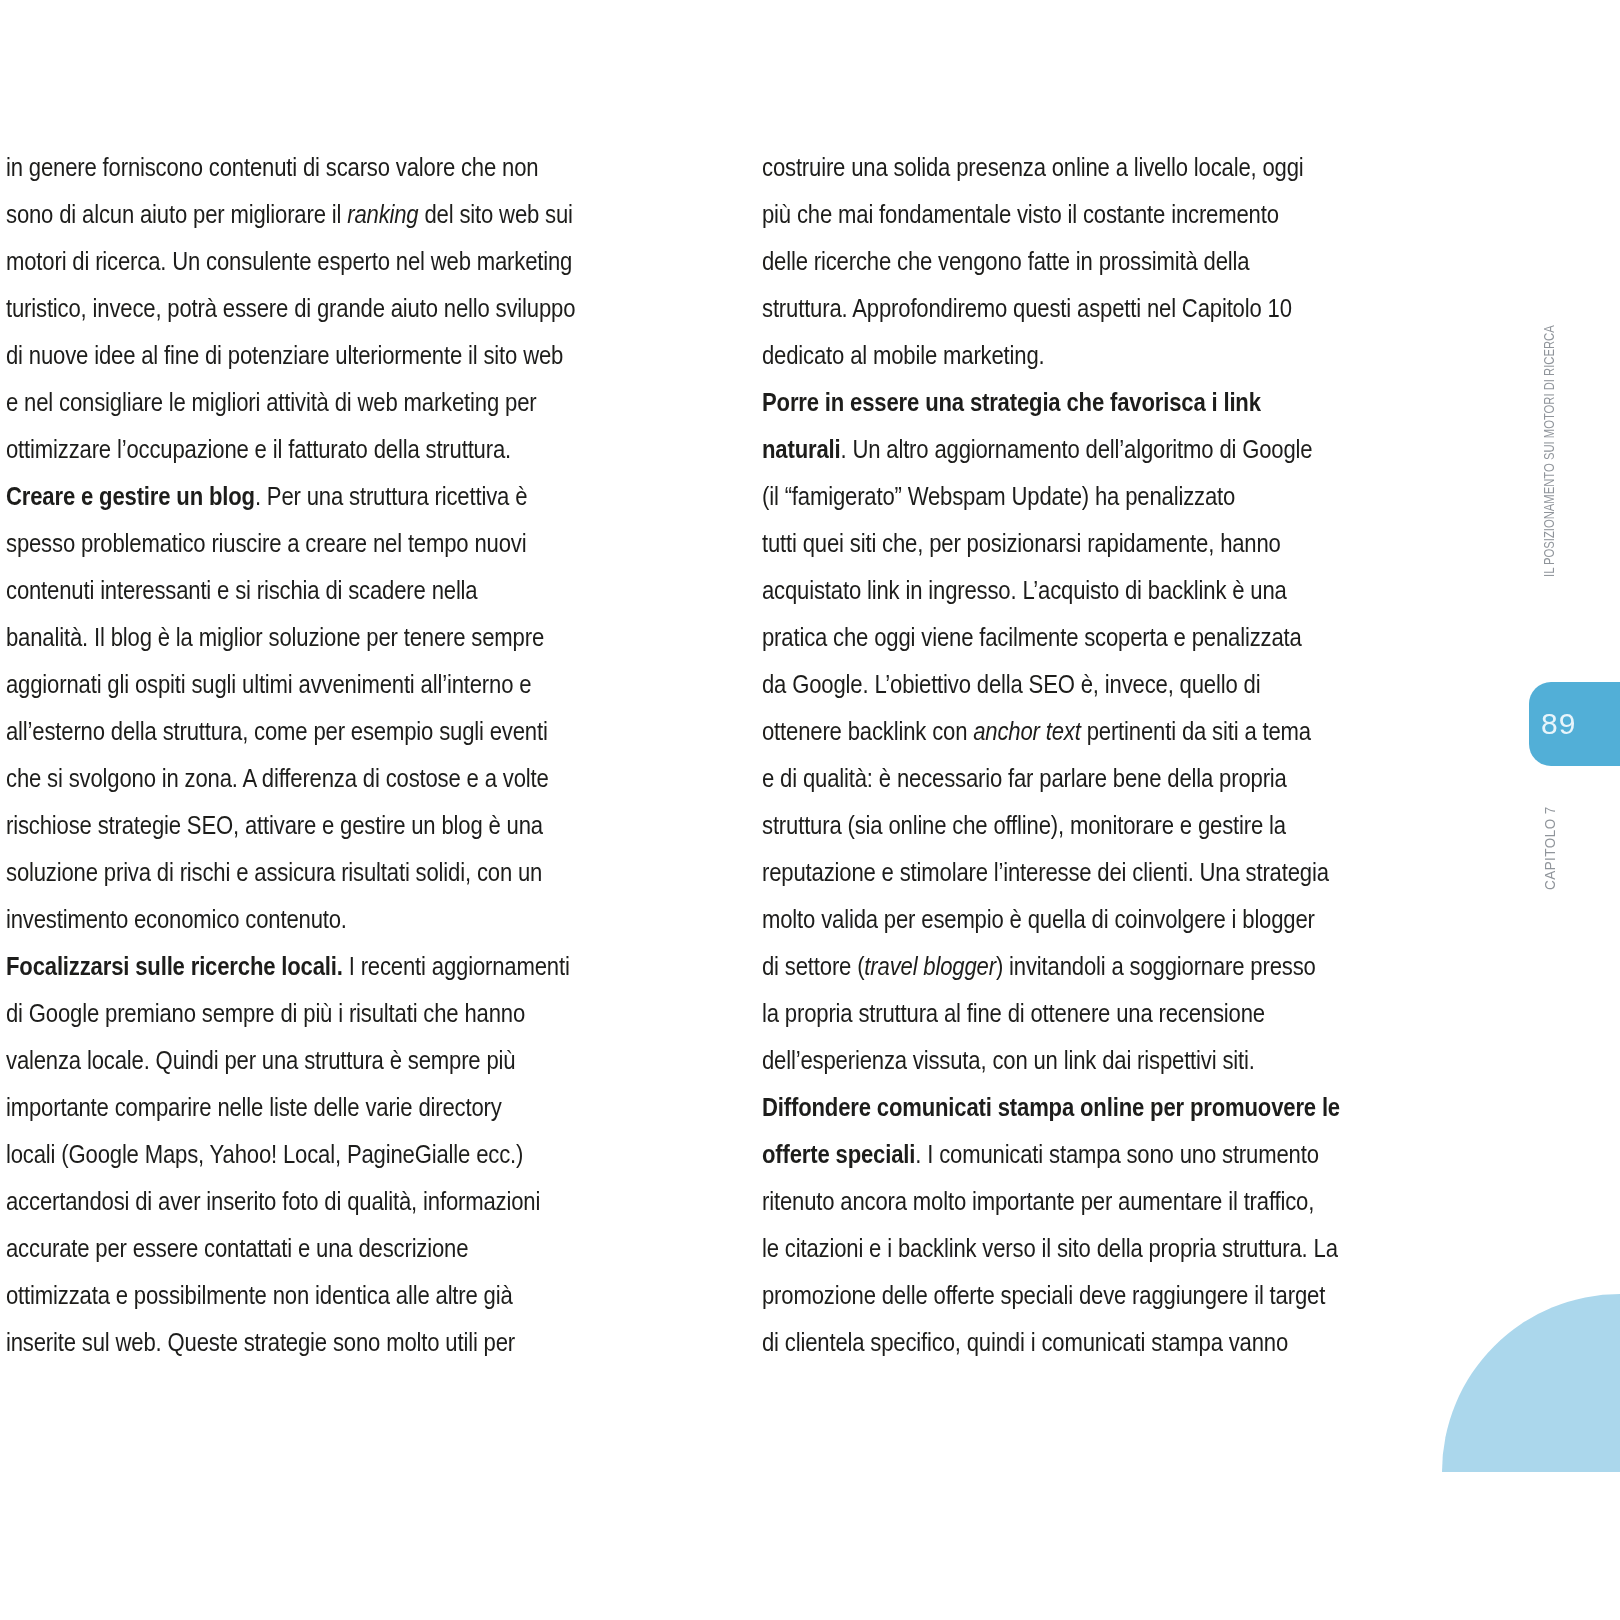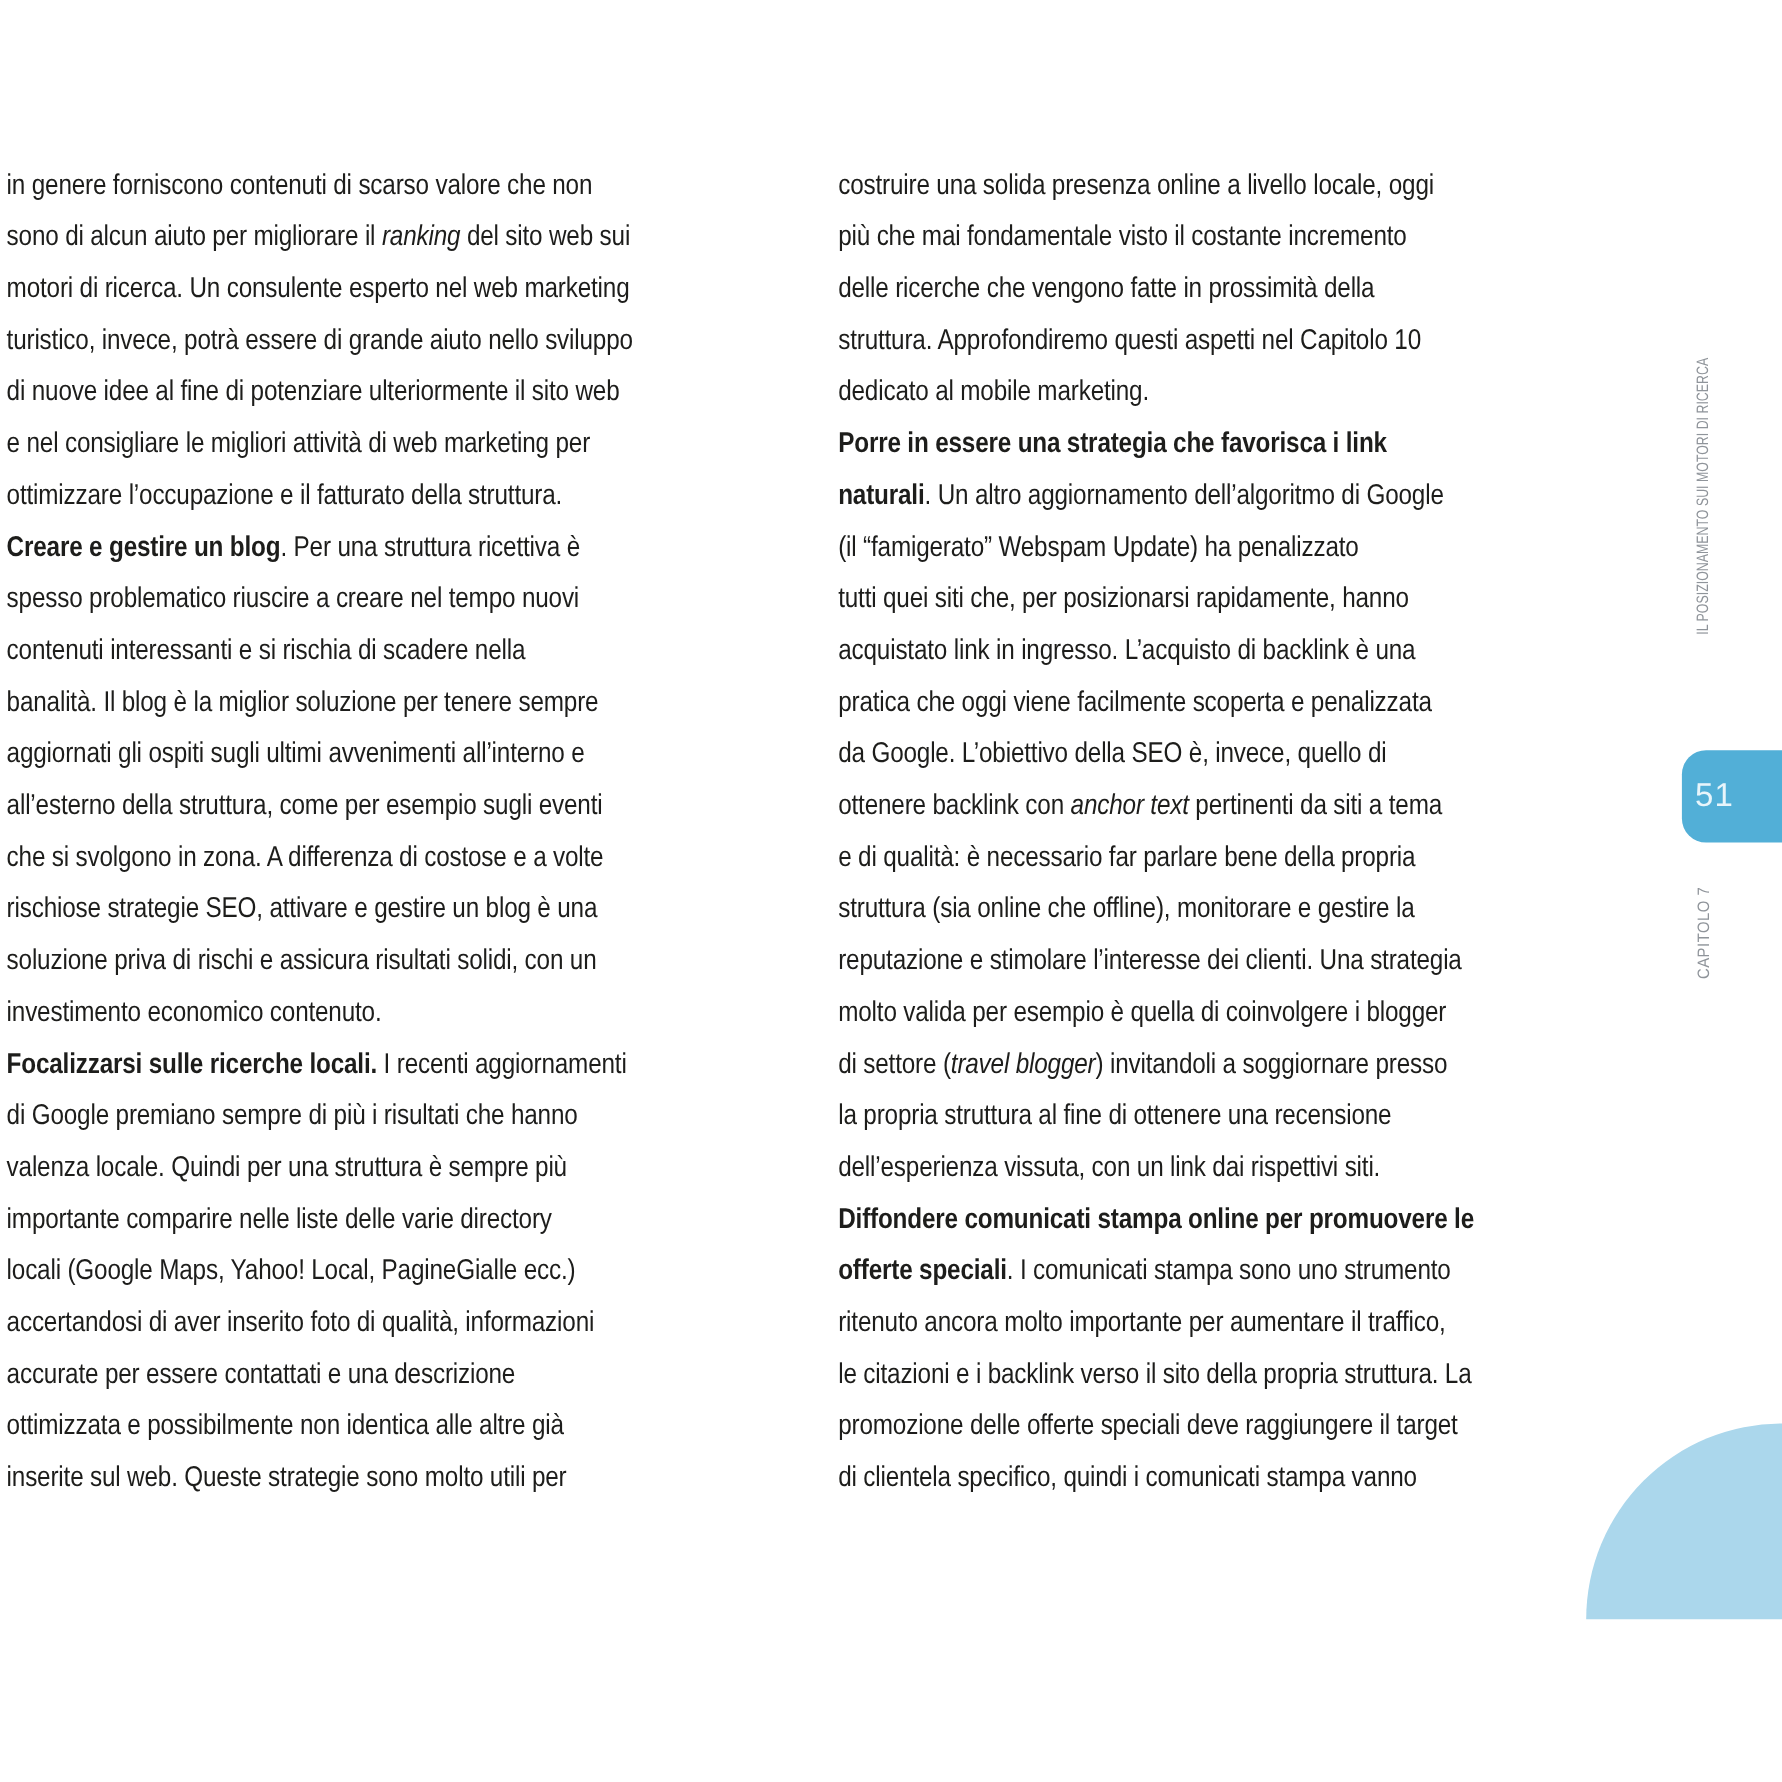--- a/index.html
+++ b/index.html
@@ -123,20 +123,20 @@
       <div class="line"><span class="b">offerte speciali</span><span>. I comunicati stampa sono uno strumento</span></div>
       <div class="line"><span>ritenuto ancora molto importante per aumentare il traffico,</span></div>
       <div class="line"><span>le citazioni e i backlink verso il sito della propria struttura. La</span></div>
       <div class="line"><span>promozione delle offerte speciali deve raggiungere il target</span></div>
       <div class="line"><span>di clientela specifico, quindi i comunicati stampa vanno</span></div>
     </div>
 
   <div id="running-header" class="vertical-label" style="color: rgb(143, 148, 154);">IL POSIZIONAMENTO SUI MOTORI DI RICERCA</div>
 
   <div id="page-number-badge" style="background: rgb(82, 175, 215);">
-    <span id="page-number" style="color: rgb(232, 245, 251);">51</span>
+    <span id="page-number" style="color: rgb(232, 245, 251);">89</span>
   </div>
 
   <div id="chapter-label" class="vertical-label" style="color: rgb(143, 148, 154);">CAPITOLO 7</div>
 
   <div id="corner-decoration" style="background: rgb(171, 215, 236);"></div>
 
 </div>
 
 </body></html>

